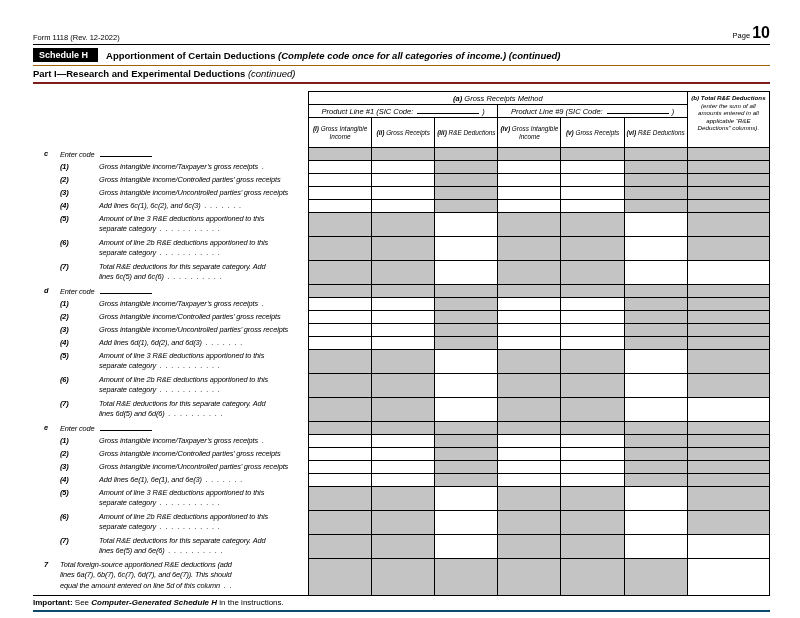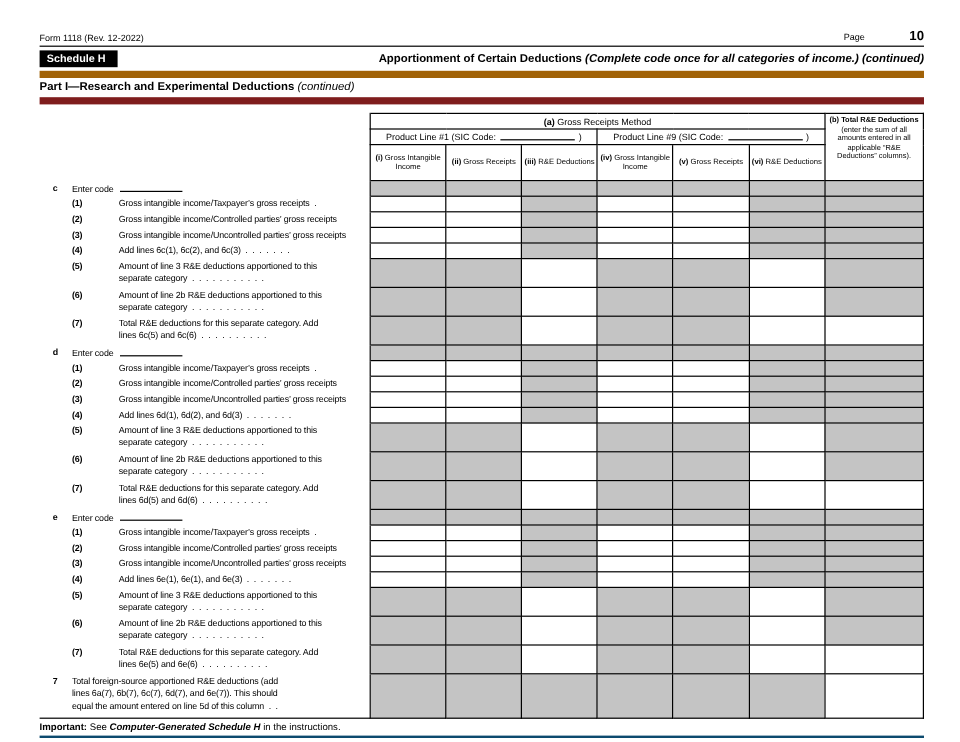--- a/index.html
+++ b/index.html
@@ -7,33 +7,33 @@
   body {
     background:#fff; color:#000;
     font-family:"Liberation Sans","DejaVu Sans",sans-serif;
     position:relative; overflow:hidden;
   }
   .page { position:absolute; left:33px; top:24px; width:737px; }
 
   
   .topline { display:flex; justify-content:space-between; align-items:flex-end;
              font-size:7.5px; border-bottom:1px solid #000; padding-bottom:2px; }
-  .pageno b { font-size:11px;margin-left:35px; }
+  .pageno b { font-size:16px; }
 
   
-  .schedule-row { display:flex; align-items:center; border-bottom:6px solid #a16207; padding:3px 0;justify-content:space-between; }
+  .schedule-row { display:flex; align-items:center; border-bottom:1px solid #a16207; padding:3px 0; }
   .schedule-box { display:inline-block; background:#000; color:#fff; font-weight:bold;
                   font-size:9px; padding:2px 10px 2px 6px; }
   .schedule-title { margin-left:8px; font-size:9.5px; }
   .schedule-title i { font-weight:bold; }
 
-  .part-row { border-bottom:6px solid #7f1d1d; padding:2px 0 3px; font-size:9.5px; }
+  .part-row { border-bottom:2px solid #7f1d1d; padding:2px 0 3px; font-size:9.5px; }
 
   
-  table { border-collapse:collapse; table-layout:fixed; width:737px; margin-top:7px; }
+  table { border-collapse:collapse; table-layout:fixed; width:737px; margin-top:7px;font-style:italic; }
   td { padding:0; }
   .label-hdr { border:none; border-right:1px solid #000; }
   .hdr { border:1px solid #000; text-align:center; vertical-align:middle; font-size:7.5px; }
   .hdr b { font-weight:bold; }
   .hdr-a { height:13px; }
   .product { height:13px;margin-top:41px; }
   .sic-blank { display:inline-block; width:62px; border-bottom:1px solid #000; height:7px; margin:0 3px 0 4px; }
   .colhead { height:30px; font-size:6.4px; line-height:7.5px; padding:1px; }
   .hdr-b { width:82px; font-size:6.2px; line-height:7.2px; padding:2px 2px; vertical-align:top; }
   .hdr-b .bt { display:block; font-weight:bold; margin-bottom:1px; }

